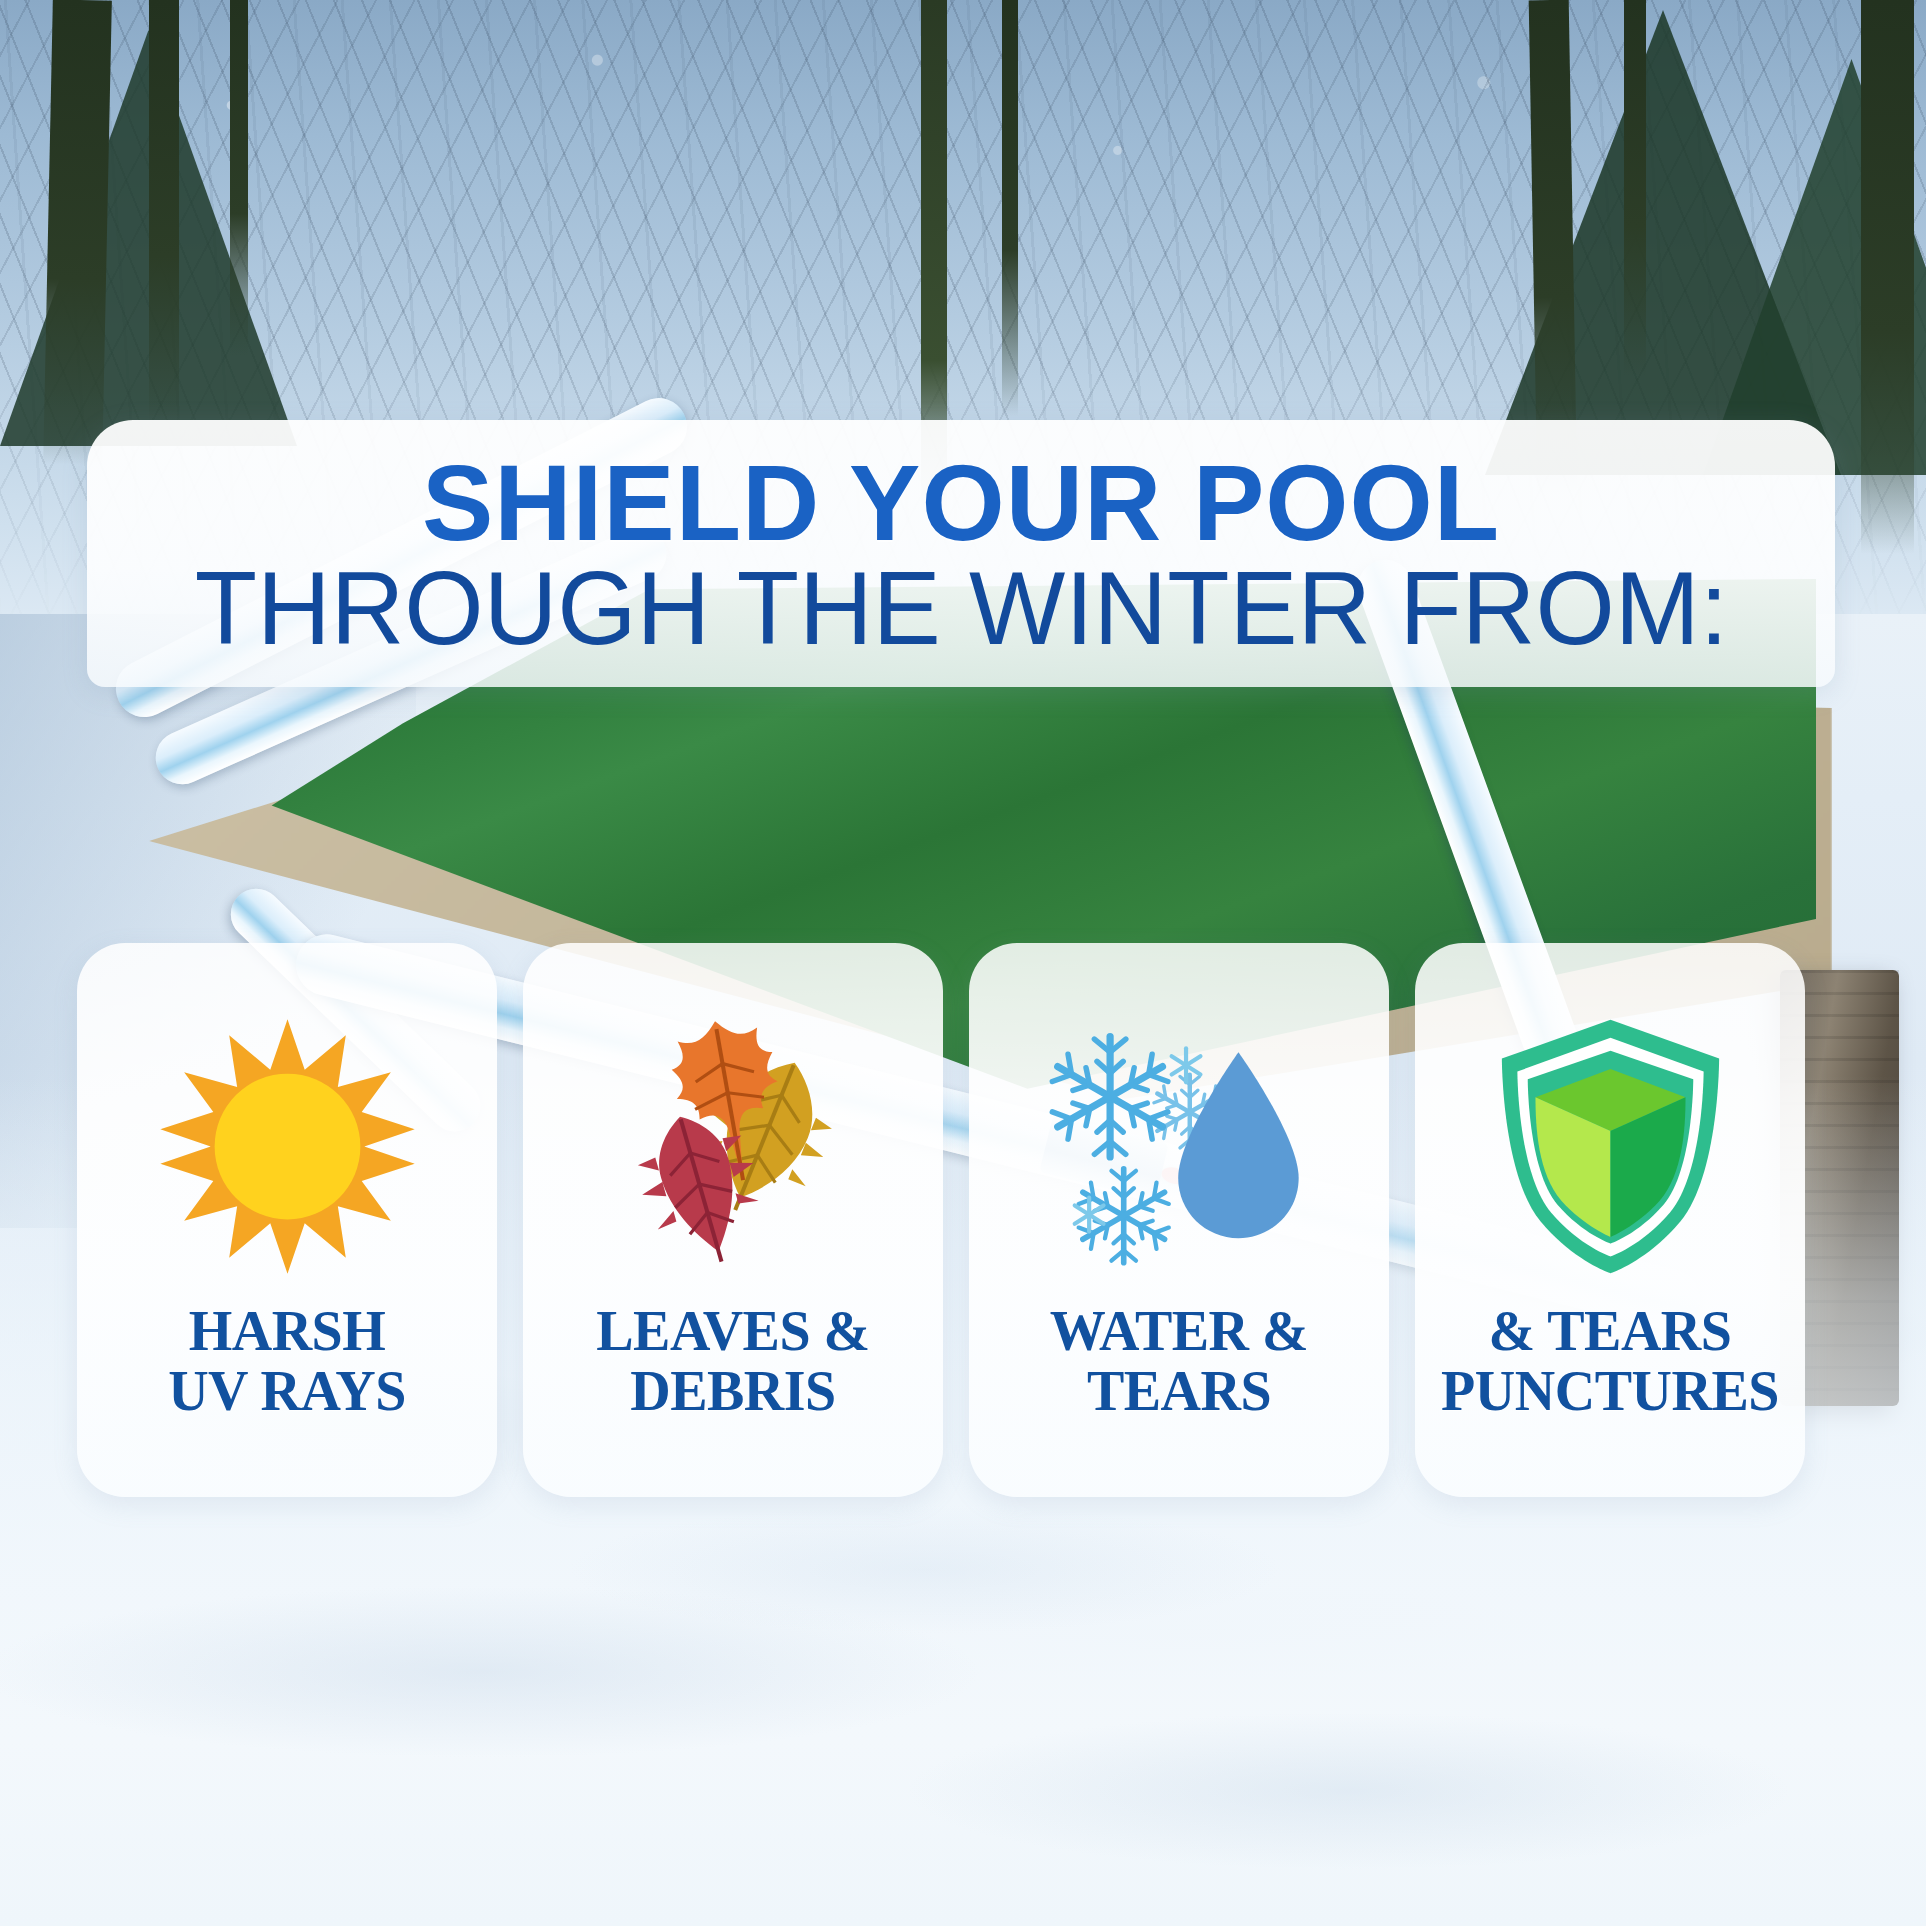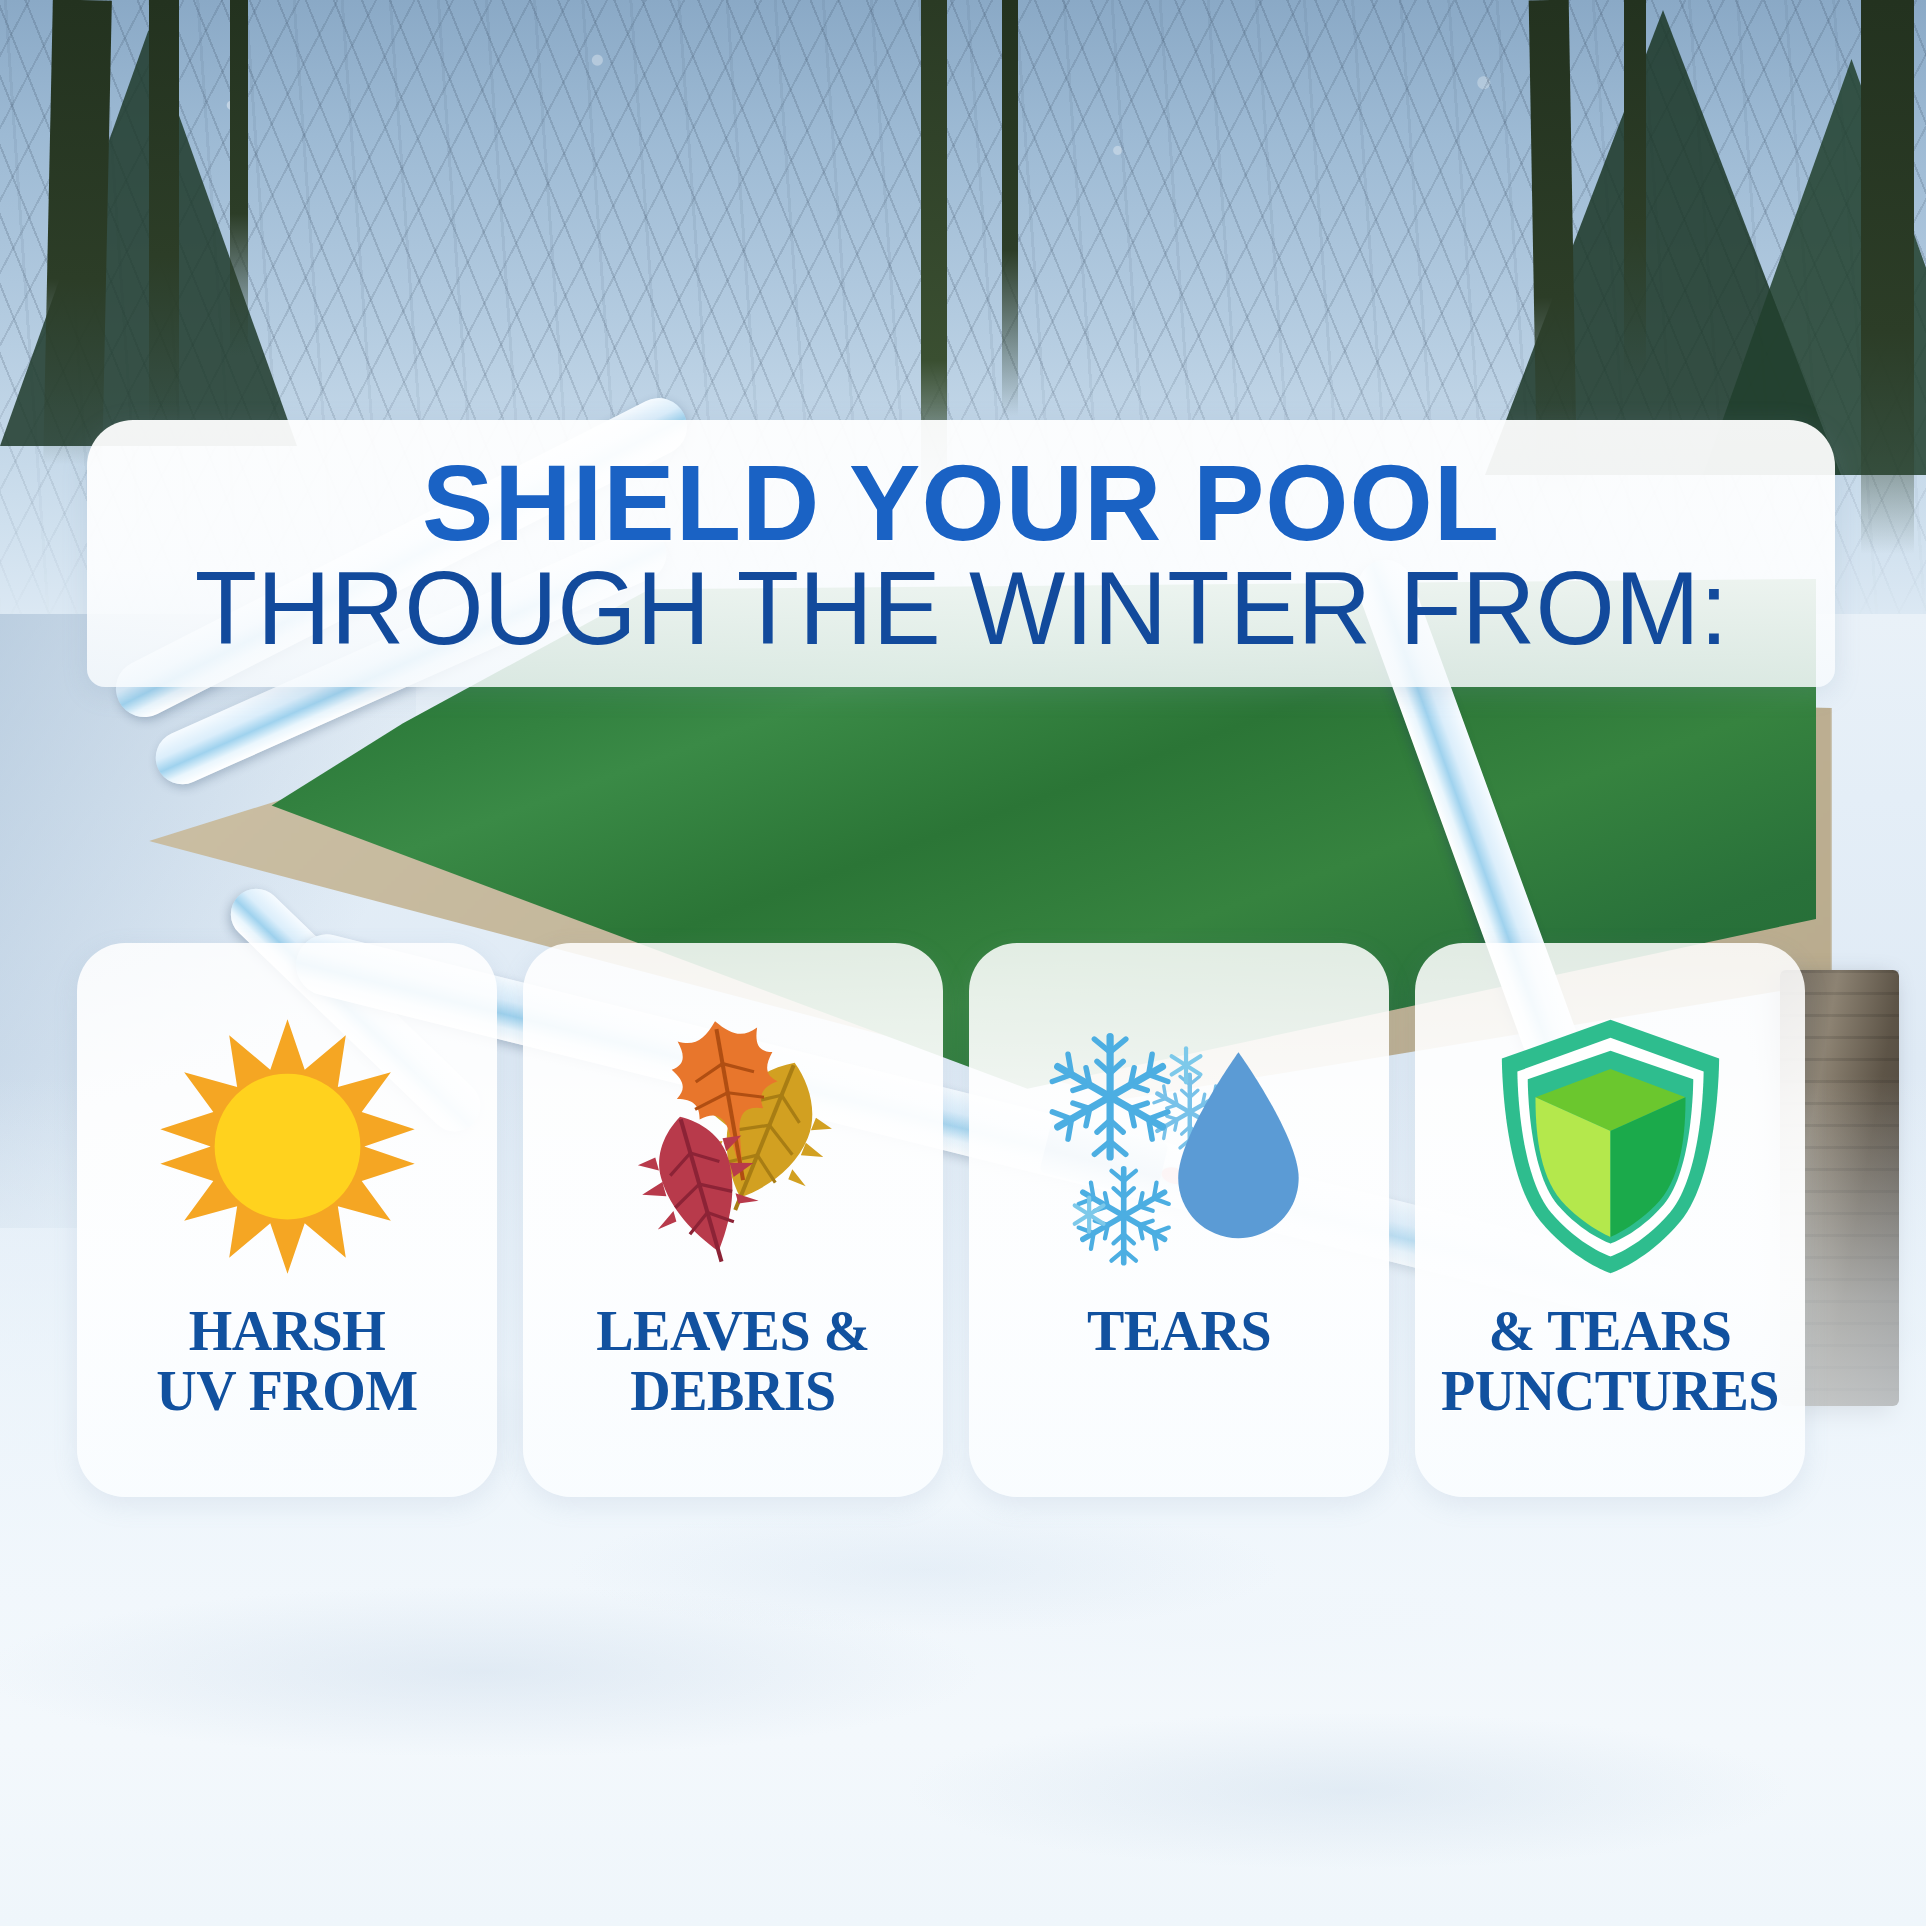--- a/index.html
+++ b/index.html
@@ -238,21 +238,21 @@
       <div class="icon-box">
         <svg width="265" height="265" viewBox="0 0 200 200" aria-hidden="true">
           <g transform="translate(100,100)">
             <path d="M0,-96 L13,-58 L44,-84 L38,-45 L78,-56 L56,-26 L96,-13 L58,0 L96,13 L56,26 L78,56 L38,45 L44,84 L13,58 L0,96 L-13,58 L-44,84 L-38,45 L-78,56 L-56,26 L-96,13 L-58,0 L-96,-13 L-56,-26 L-78,-56 L-38,-45 L-44,-84 L-13,-58 Z" fill="#F5A623"></path>
             <circle r="55" fill="#FFD21E"></circle>
           </g>
         </svg>
       </div>
       <div class="card-label" style="color: rgb(17, 81, 159);">
         <span class="ln">HARSH</span>
-        <span class="ln">UV FROM</span>
+        <span class="ln">UV RAYS</span>
       </div>
     </div>
 
     <div class="card">
       <div class="icon-box">
         <svg width="269" height="269" viewBox="0 0 200 200" aria-hidden="true">
 
           <g transform="translate(126,86) rotate(22)">
             <path d="M0,-52 C16,-42 30,-24 30,-4 C30,20 16,42 0,56 C-16,42 -30,20 -30,-4 C-30,-24 -16,-42 0,-52 Z
                      M-30,-10 l-14,-7 l14,-3 Z M30,-10 l14,-7 l-14,-3 Z
@@ -351,20 +351,21 @@
           <g opacity=".75">
               <use href="#flake" x="112" y="74" transform="scale(.62) translate(70,45)"></use>
             </g>
           <use href="#minif" x="110" y="38"></use>
           <use href="#minif" x="36" y="152"></use>
 
           <path d="M150,28 C150,28 196,92 196,124 C196,150 175,170 150,170 C125,170 104,150 104,124 C104,92 150,28 150,28 Z" fill="#5B9BD5"></path>
         </svg>
       </div>
       <div class="card-label" style="color: rgb(17, 81, 159);">
+        <span class="ln">WATER &amp;</span>
         <span class="ln">TEARS</span>
       </div>
     </div>
 
     <div class="card w-narrow">
       <div class="icon-box">
         <svg width="259" height="269" viewBox="0 0 200 208" aria-hidden="true">
           <path d="M100,6 L184,36 C184,36 184,126 154,162 C128,193 100,202 100,202
                    C100,202 72,193 46,162 C16,126 16,36 16,36 Z" fill="#2EBD8E"></path>
           <path d="M100,20 L172,46 C172,46 172,124 146,155 C124,181 100,189 100,189

